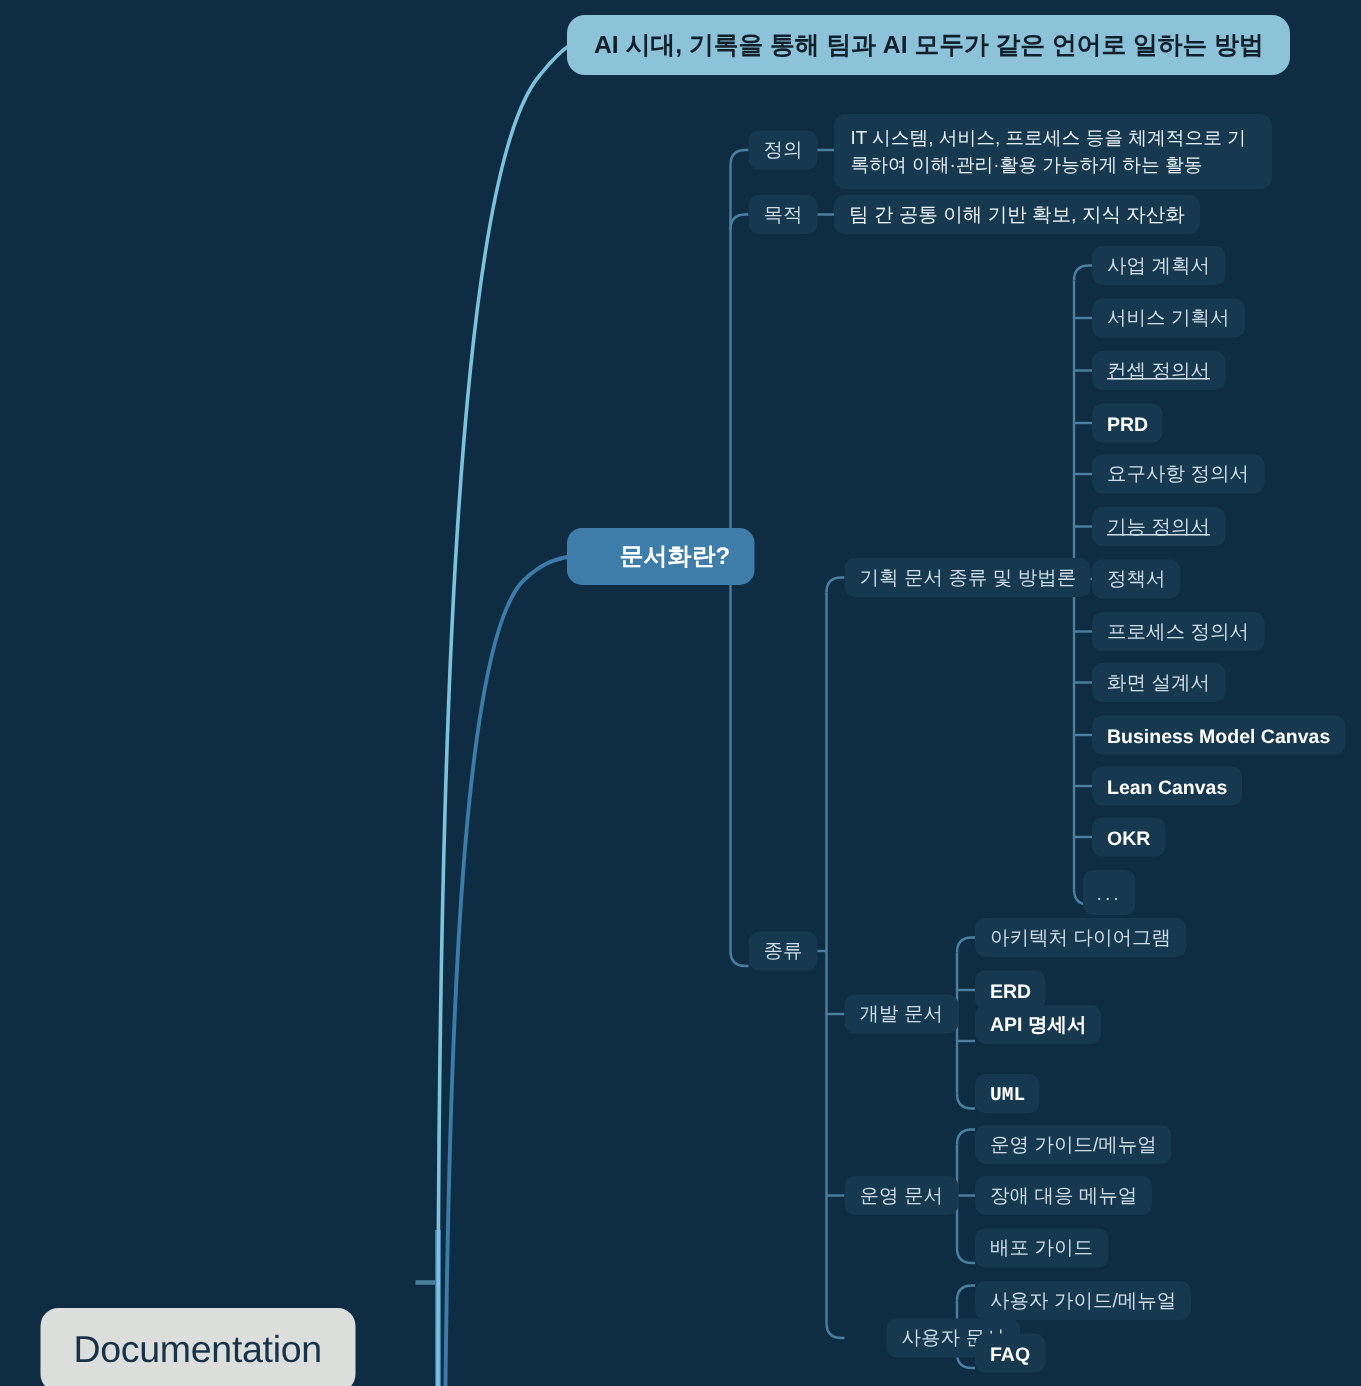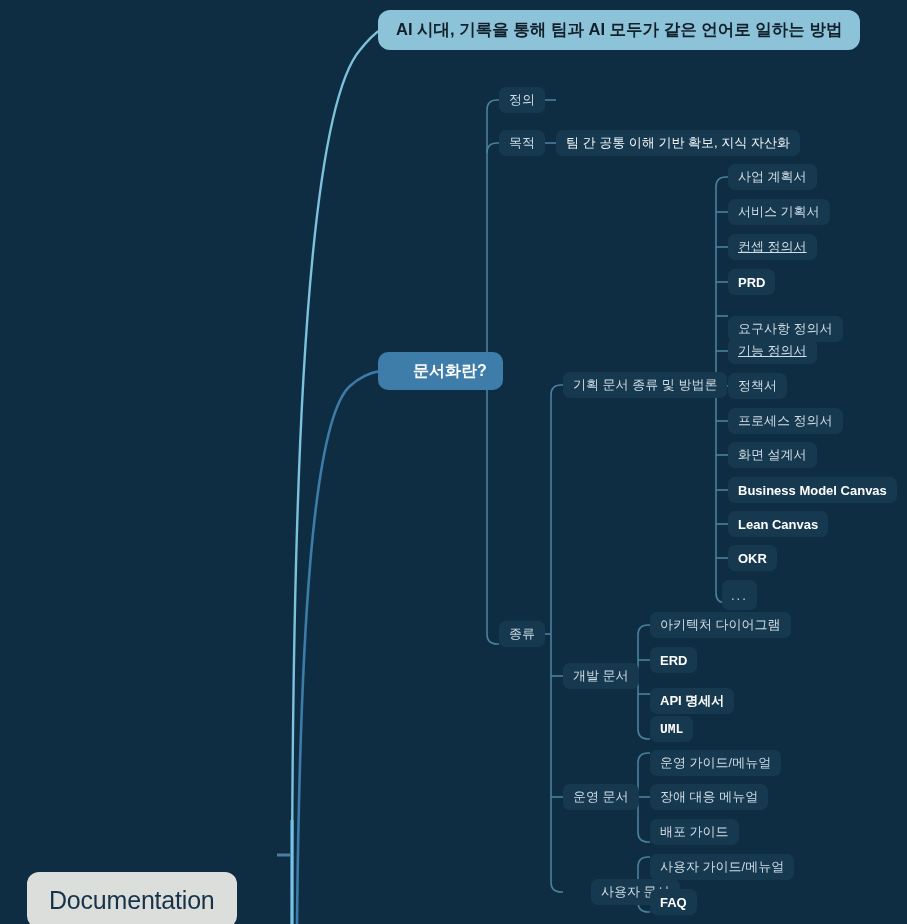--- a/index.html
+++ b/index.html
@@ -179,20 +179,23 @@
     <span>AI 시대, 기록을 통해 팀과 AI 모두가 같은 언어로 일하는 방법</span>
   </div>
 
   <div class="node l1" style="left:378px; top:352px;padding-left:35px;">
     <span>문서화란?</span>
   </div>
 
   <div class="node chip" style="left:499px; top:87px;">
     <span>정의</span>
   </div>
+  <div class="node chip multi" style="left:556px; top:76px; width:292px;">
+    <span>IT 시스템, 서비스, 프로세스 등을 체계적으로 기록하여 이해·관리·활용 가능하게 하는 활동</span>
+  </div>
 
   <div class="node chip" style="left:499px; top:130px;">
     <span>목적</span>
   </div>
   <div class="node chip leafwhite" style="left:556px; top:130px;">
     <span>팀 간 공통 이해 기반 확보, 지식 자산화</span>
   </div>
 
   <div class="node chip" style="left:499px; top:621px;">
     <span>종류</span>
@@ -207,21 +210,21 @@
   </div>
   <div class="node chip" style="left:728px; top:199px;">
     <span>서비스 기획서</span>
   </div>
   <div class="node chip" style="left:728px; top:234px;text-decoration:underline;">
     <span>컨셉 정의서</span>
   </div>
   <div class="node chip strong" style="left:728px; top:269px;">
     <span>PRD</span>
   </div>
-  <div class="node chip" style="left:728px; top:303px;margin-top:13px;">
+  <div class="node chip" style="left:728px; top:303px;">
     <span>요구사항 정의서</span>
   </div>
   <div class="node chip" style="left:728px; top:338px;text-decoration:underline;">
     <span>기능 정의서</span>
   </div>
   <div class="node chip" style="left:728px; top:373px;">
     <span>정책서</span>
   </div>
   <div class="node chip" style="left:728px; top:408px;">
     <span>프로세스 정의서</span>
@@ -244,21 +247,21 @@
 
   <div class="node chip" style="left:563px; top:663px;">
     <span>개발 문서</span>
   </div>
   <div class="node chip" style="left:650px; top:612px;">
     <span>아키텍처 다이어그램</span>
   </div>
   <div class="node chip strong" style="left:650px; top:647px;">
     <span>ERD</span>
   </div>
-  <div class="node chip strong" style="left:650px; top:688px;">
+  <div class="node chip strong" style="left:650px; top:670px;">
     <span>API 명세서</span>
   </div>
   <div class="node chip strong" style="left:650px; top:716px;font-family:Liberation Mono, monospace;">
     <span>UML</span>
   </div>
 
   <div class="node chip" style="left:563px; top:784px;">
     <span>운영 문서</span>
   </div>
   <div class="node chip" style="left:650px; top:750px;">

